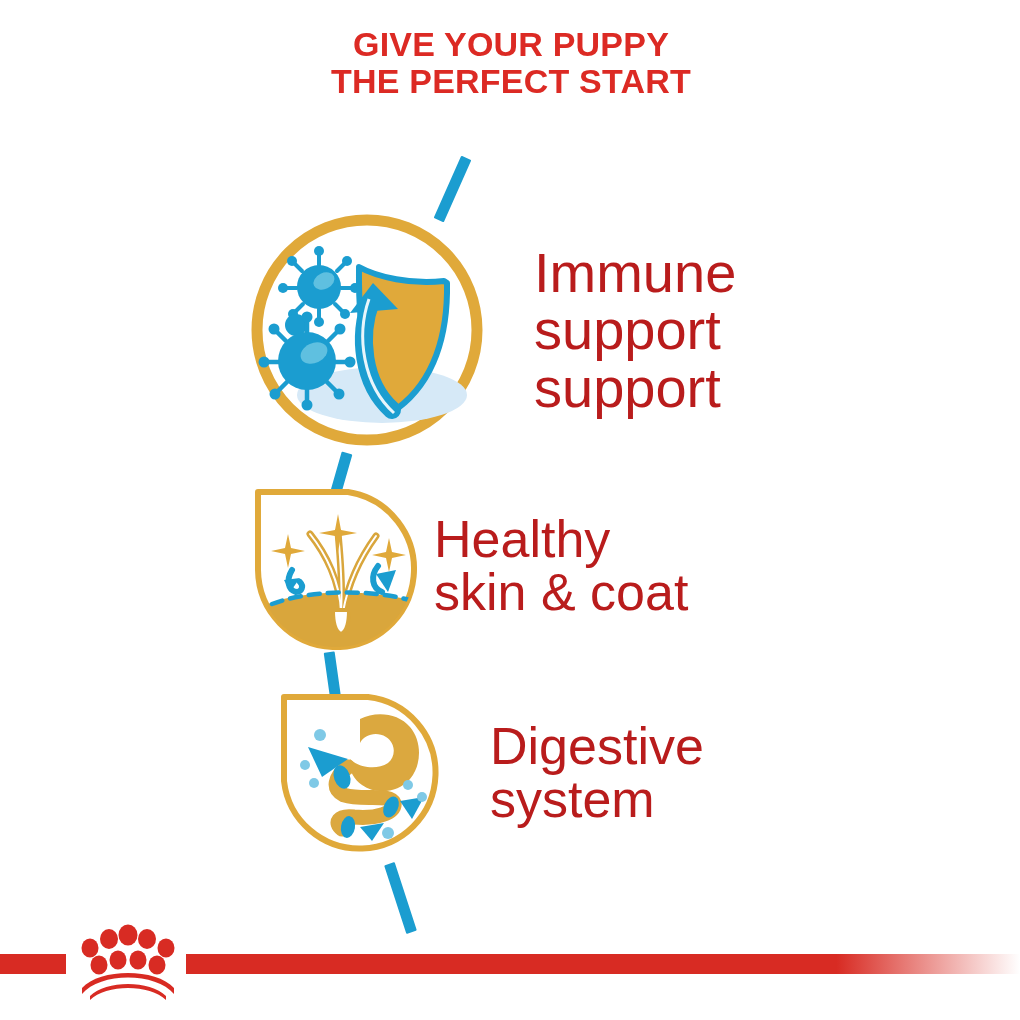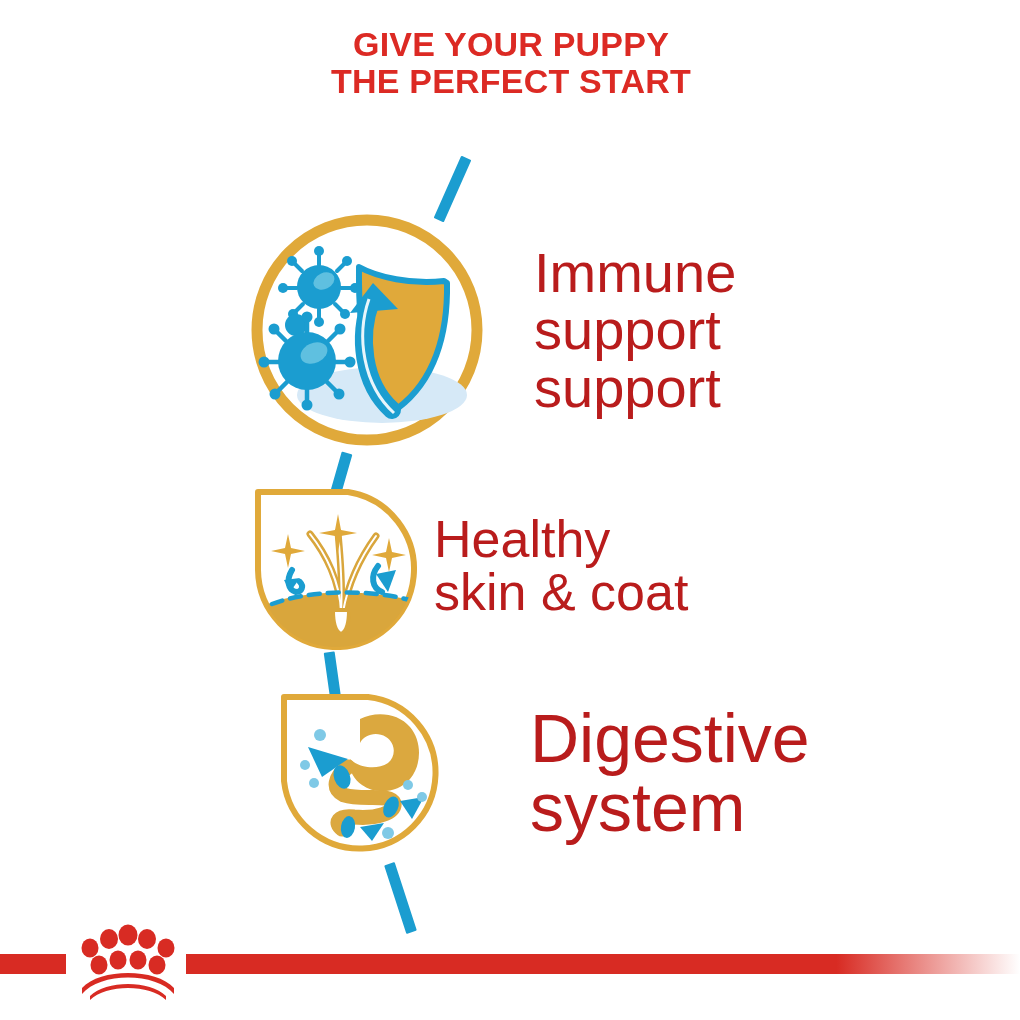--- a/index.html
+++ b/index.html
@@ -47,21 +47,21 @@
   }
   .benefit .label .ln { display:block; }
 
   #benefit-immune       { top:205px; left:242px; }
   #benefit-immune .label{ font-size:56px; margin-left:42px; }
 
   #benefit-skin         { top:482px; left:248px; }
   #benefit-skin .label  { font-size:52px; }
 
   #benefit-digestive        { top:685px; left:272px; }
-  #benefit-digestive .label { font-size:68px; margin-left:82px; }
+  #benefit-digestive .label { font-size:52px; margin-left:42px; }
 
   
   .dash {
     position:absolute;
     background:#1b9dd0;
     border-radius:1px;
   }
   #dash-top     { width:11px; height:68px; left:447px; top:155px;  transform:rotate(24deg); }
   #dash-1       { width:11px; height:48px; left:335px; top:452px;  transform:rotate(16deg); }
   #dash-2       { width:11px; height:48px; left:327px; top:652px;  transform:rotate(-8deg); }

